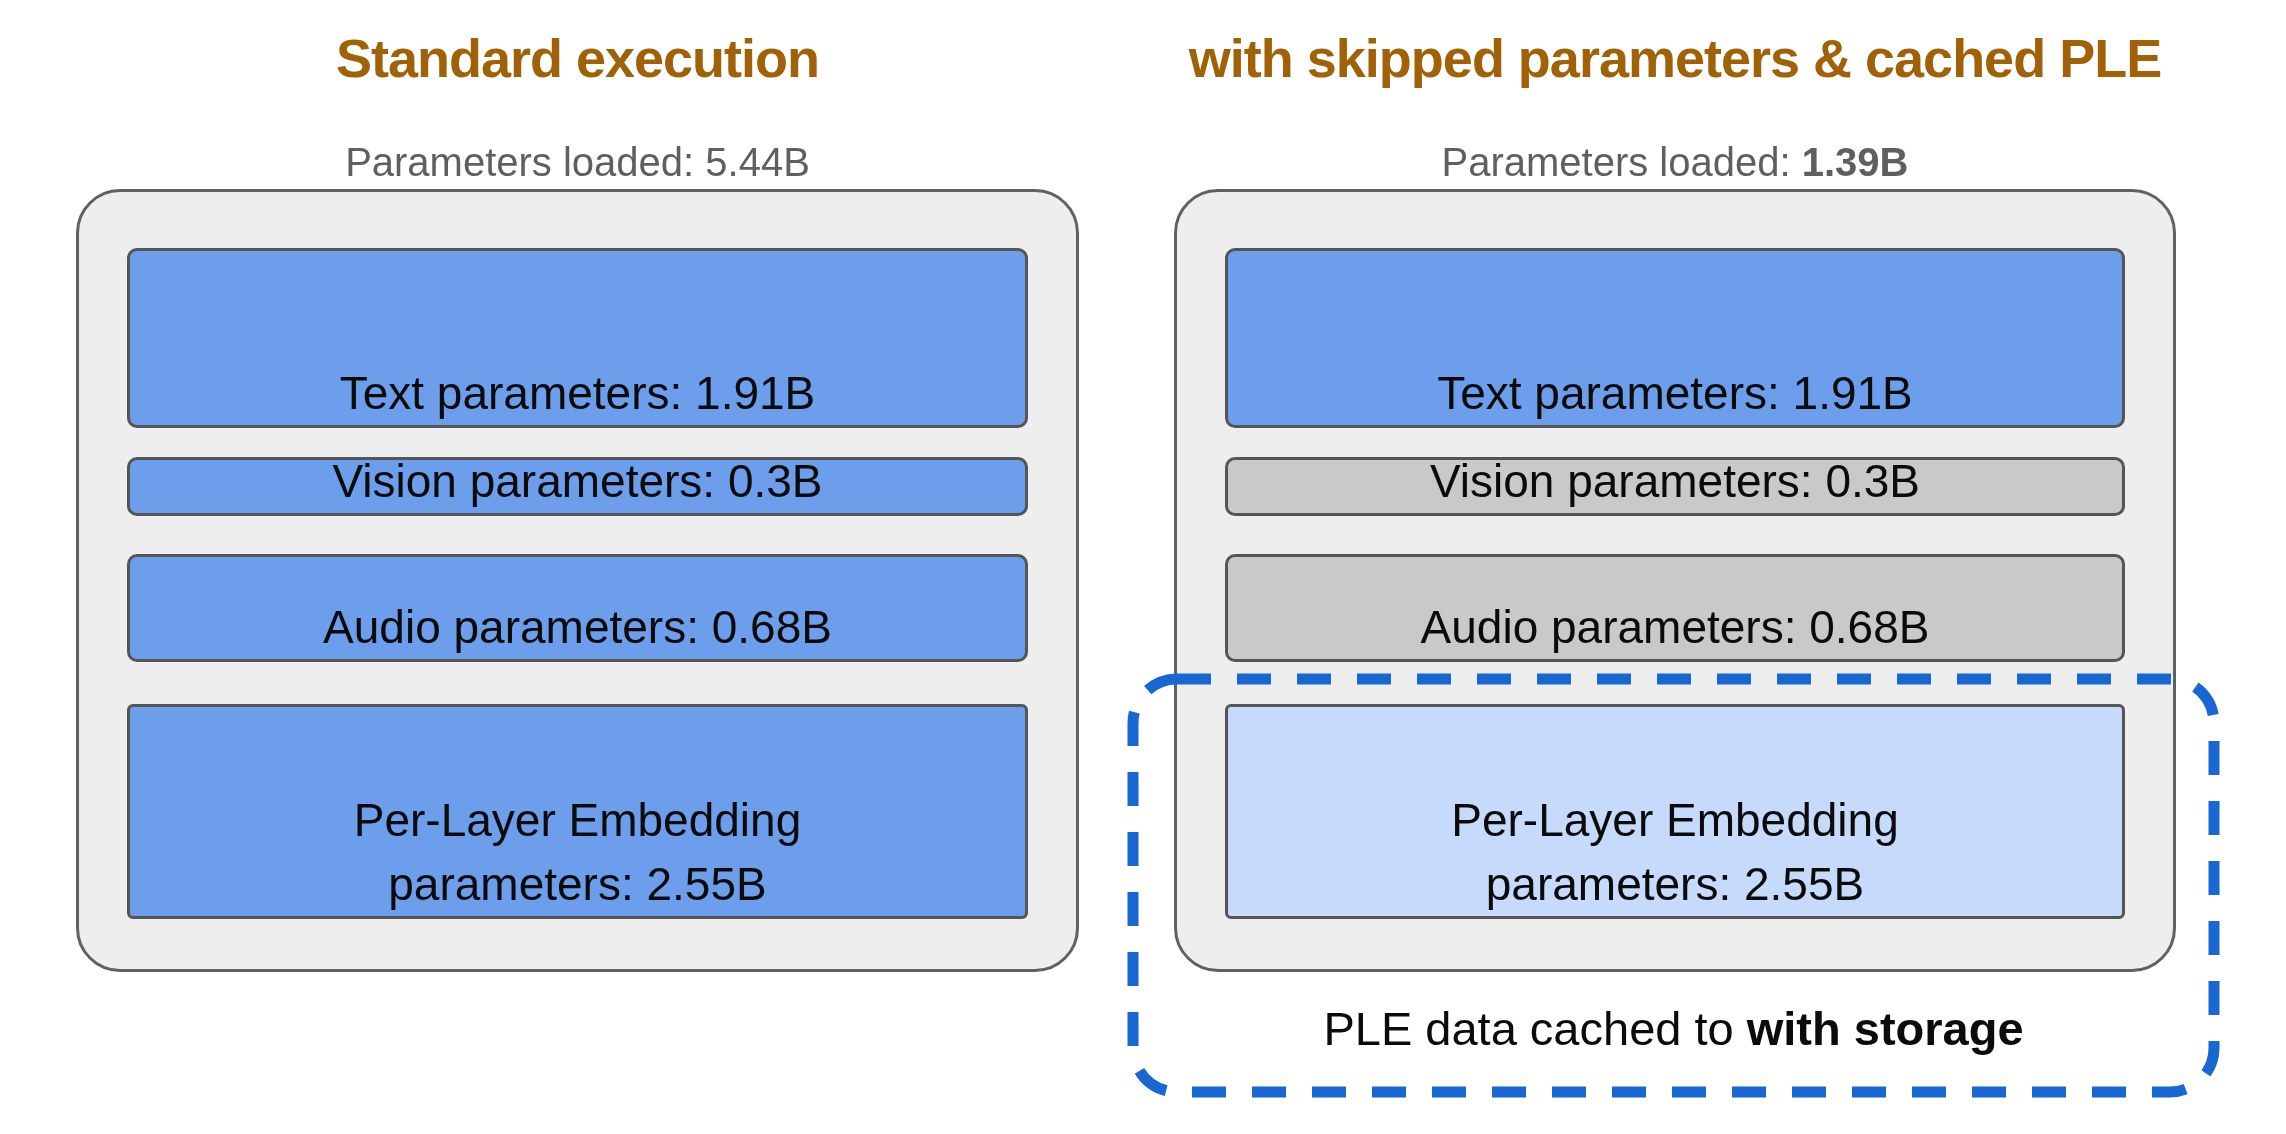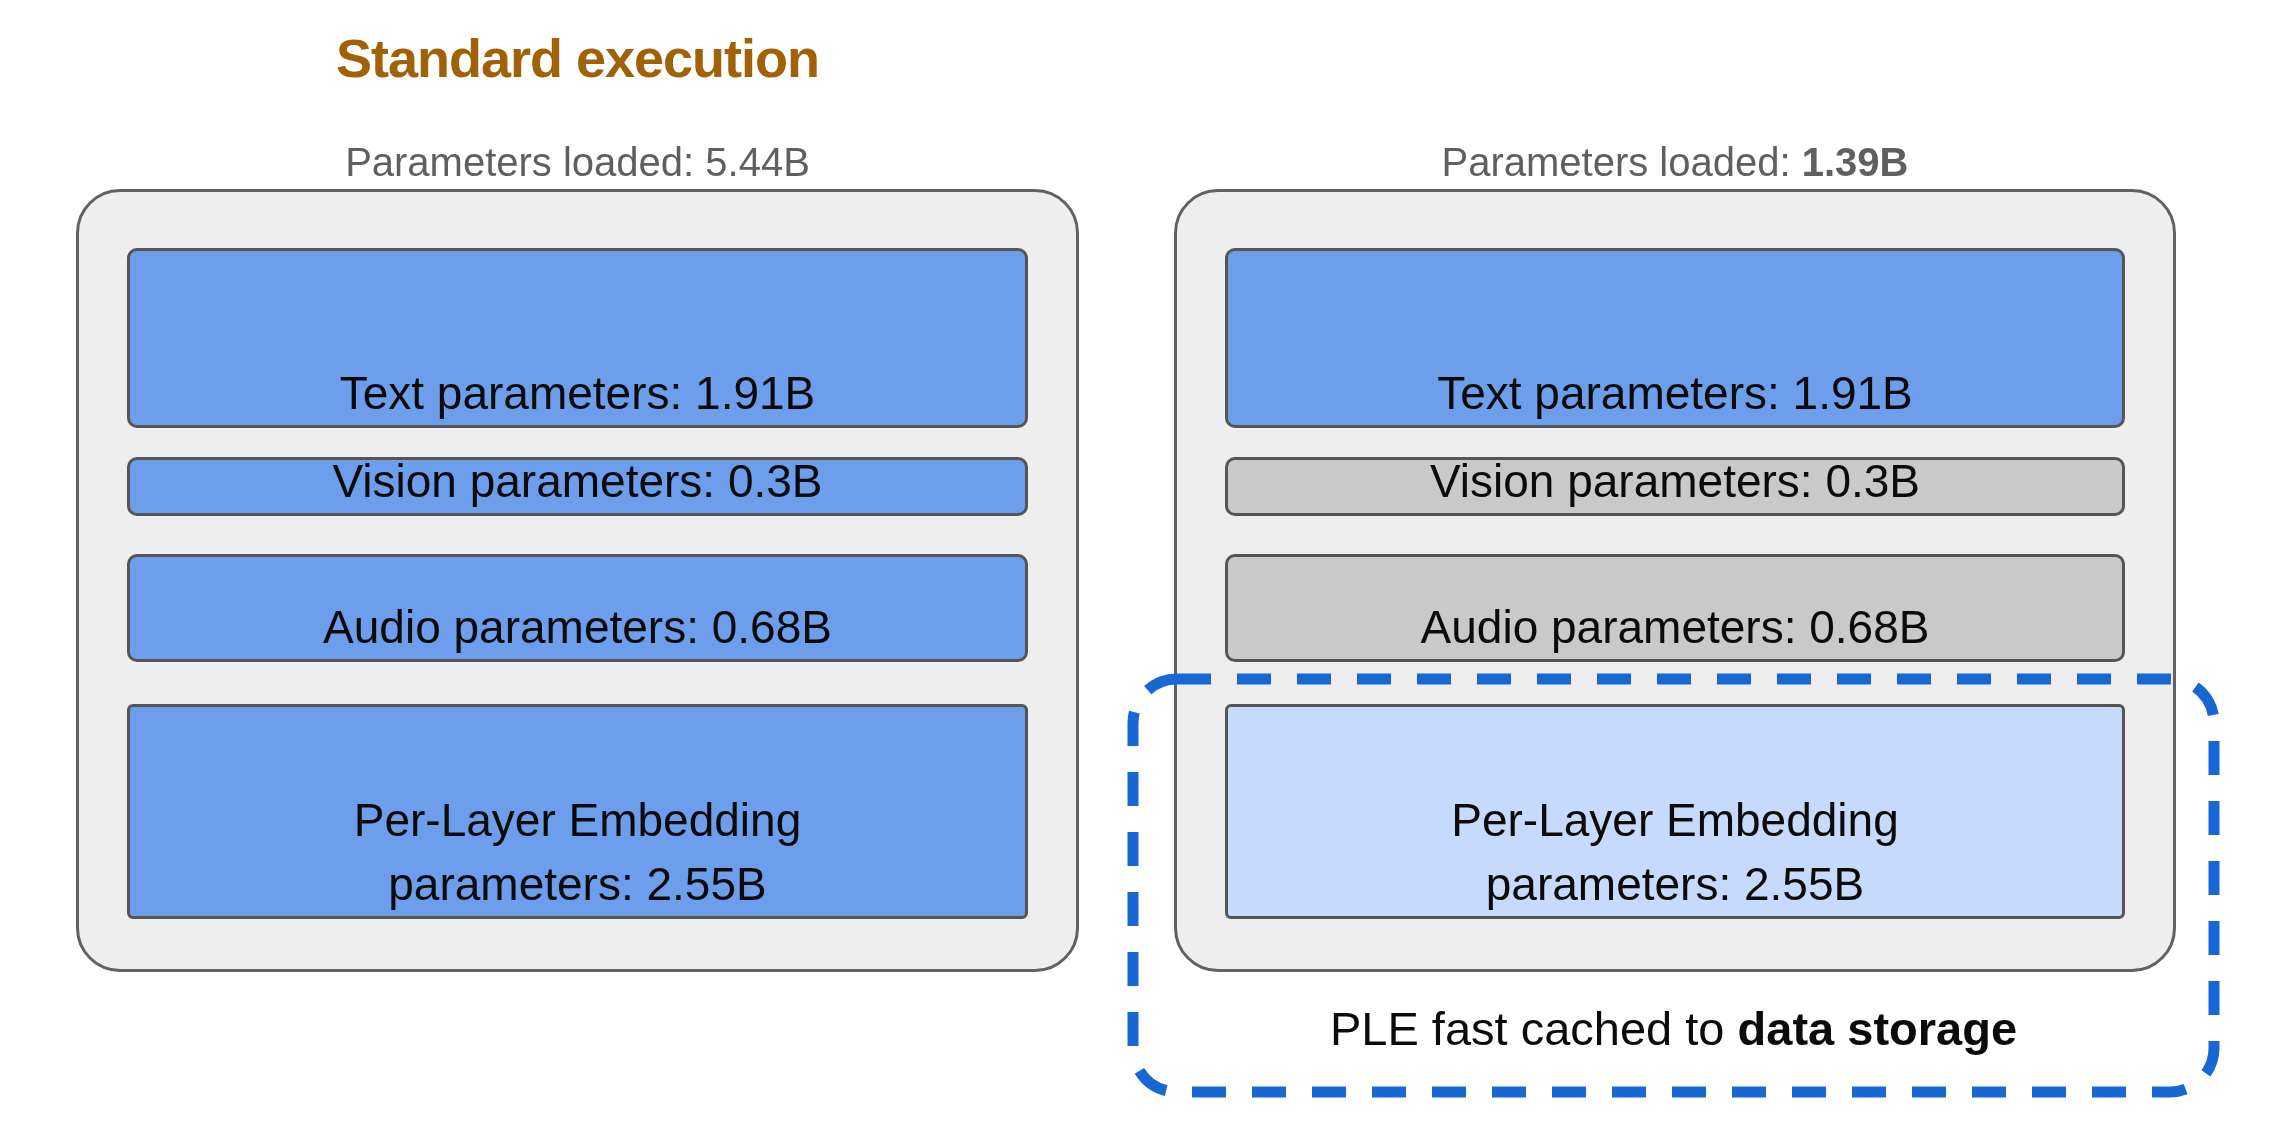--- a/index.html
+++ b/index.html
@@ -130,20 +130,21 @@
     </div>
     <div class="pbox audio fill-blue">
       <span>Audio parameters: 0.68B</span>
     </div>
     <div class="pbox ple fill-blue">
       <span>Per-Layer Embedding</span>
       <span>parameters: 2.55B</span>
     </div>
   </div>
 
+  <div class="panel-title right">with skipped parameters &amp; cached PLE</div>
 
   <div class="panel-subtitle right">
     <span>Parameters loaded: </span><span class="bold-val">1.39B</span>
   </div>
 
   <div class="container right">
     <div class="pbox text fill-blue">
       <span>Text parameters: 1.91B</span>
     </div>
     <div class="pbox vision fill-gray">
@@ -156,16 +157,16 @@
       <span>Per-Layer Embedding</span>
       <span>parameters: 2.55B</span>
     </div>
   </div>
 
   <svg class="dashed-outline" viewBox="0 0 1093 425" xmlns="http://www.w3.org/2000/svg">
     <rect x="6" y="6" width="1081" height="413" rx="44" ry="44" fill="none" stroke="#1967d2" stroke-width="11" stroke-dasharray="34 26"></rect>
   </svg>
 
   <div class="cache-caption">
-    <span>PLE fast cached to </span><span class="bold-val">data storage</span>
+    <span>PLE data cached to </span><span class="bold-val">with storage</span>
   </div>
 
 </div>
 
 </body></html>

